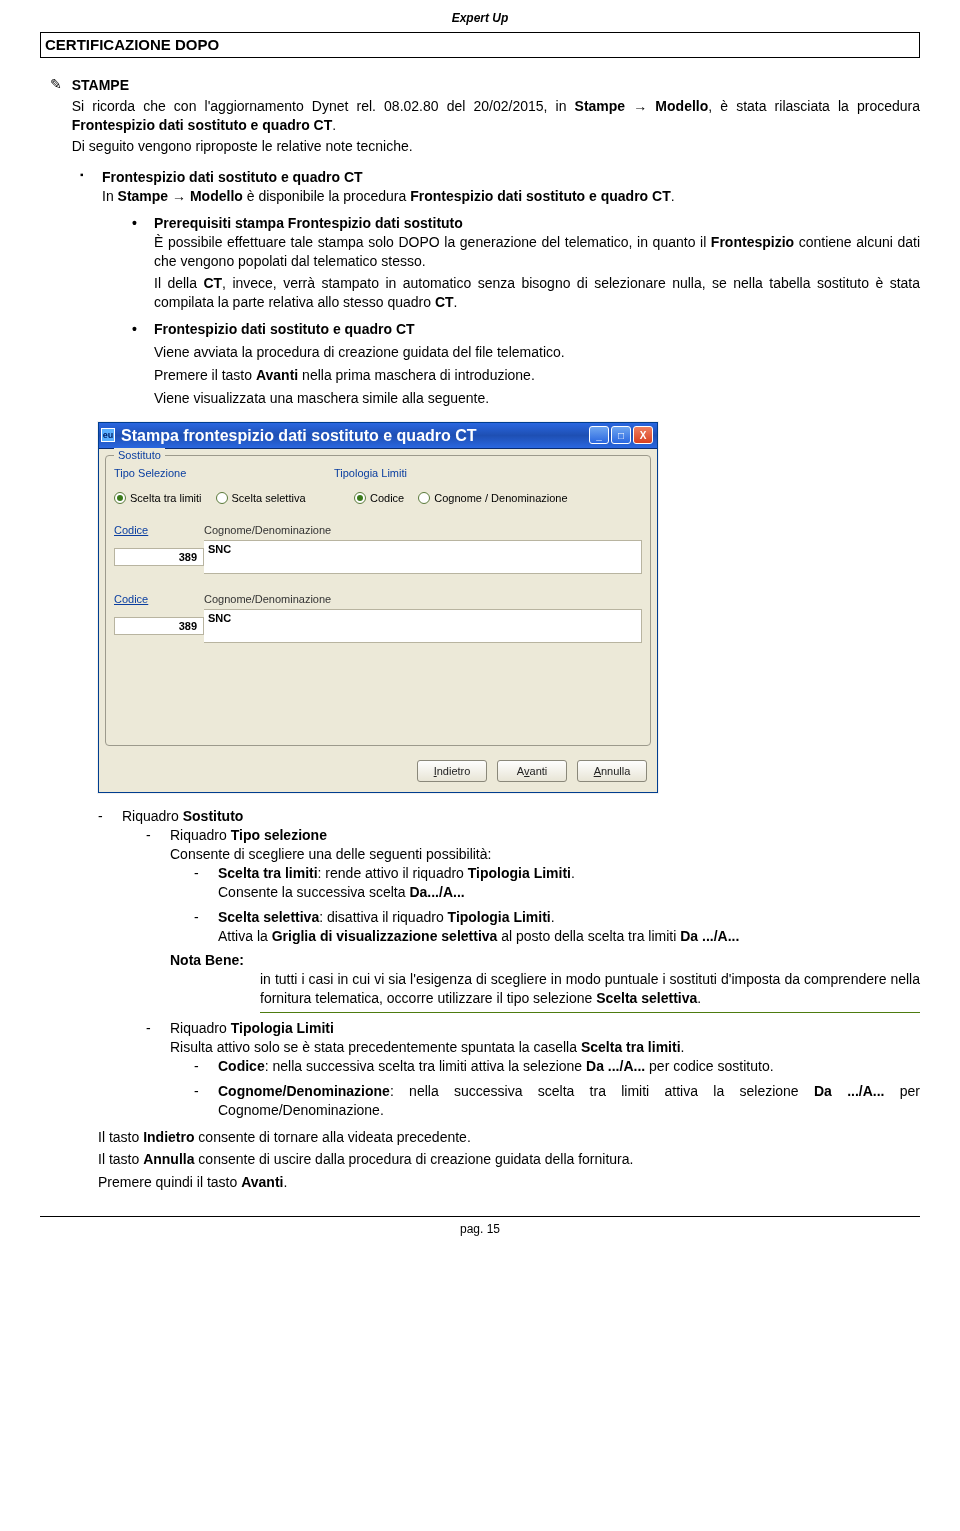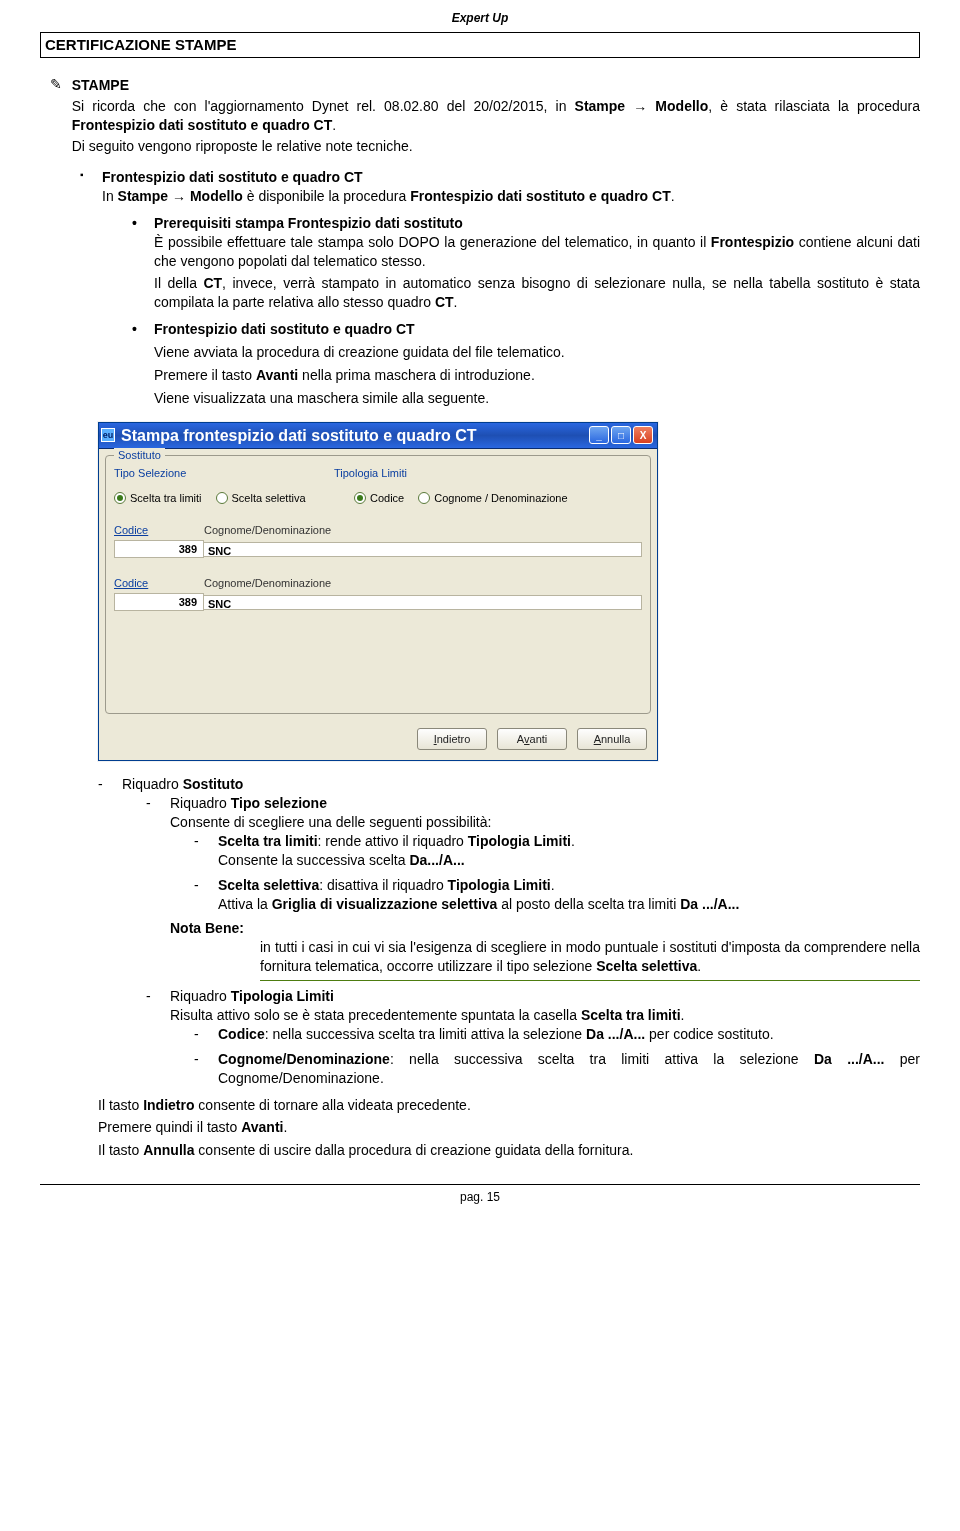--- a/index.html
+++ b/index.html
@@ -52,21 +52,21 @@
   .radios .col2 { display: flex; gap: 14px; align-items: center; }
   .radio { display: inline-flex; align-items: center; gap: 4px; }
   .radio-circle { width: 12px; height: 12px; border: 1px solid #5a7a3a; border-radius: 50%; background: #fff; display: flex; align-items: center; justify-content: center; }
   .radio-circle.checked::after { content: ""; width: 6px; height: 6px; border-radius: 50%; background: #3a7a1a; }
   .data-block { margin-top: 18px; }
   .data-headers { display: flex; font-size: 11px; margin-bottom: 2px; }
   .data-headers .h1 { width: 90px; color: #0a3ea0; text-decoration: underline; }
   .data-headers .h2 { color: #333; }
   .data-row { display: flex; align-items: center; }
   .data-row .cell1 { width: 90px; text-align: right; padding-right: 6px; font-weight: bold; background: #fff; border: 1px solid #b8b4a0; height: 18px; line-height: 16px; font-size: 11px; }
-  .data-row .cell2 { flex: 1; background: #fff; border: 1px solid #b8b4a0; border-left: none; height: 15px; line-height: 16px; padding-left: 4px; font-weight: bold; font-size: 11px; }
+  .data-row .cell2 { flex: 1; background: #fff; border: 1px solid #b8b4a0; border-left: none; height: 34px; line-height: 16px; padding-left: 4px; font-weight: bold; font-size: 11px; }
   .dlg-footer { display: flex; justify-content: flex-end; gap: 10px; padding: 8px 10px 10px 10px; }
   .btn { min-width: 70px; height: 22px; border: 1px solid #8a887a; border-radius: 3px; background: linear-gradient(to bottom, #fefefe, #e8e5d6); font-size: 11px; color: #222; display: flex; align-items: center; justify-content: center; }
   .btn .u { text-decoration: underline; }
 
   
   .dash-list { margin-left: 58px; margin-top: 8px; }
   .dash-item { position: relative; padding-left: 24px; margin-bottom: 6px; text-align: justify; }
   .dash-item::before { content: "-"; position: absolute; left: 0; top: 0; }
   .dash-sub { margin-left: 24px; }
   .dash-sub .dash-item { padding-left: 24px; }
@@ -79,21 +79,21 @@
   .footer { margin-top: 24px; }
   .footer-rule { border-top: 1px solid #000; margin-bottom: 4px; }
   .footer-text { text-align: center; font-size: 12px; }
 </style>
 </head>
 <body>
 
 <div class="header-title">Expert Up</div>
 
 <div class="top-rule">
-  <span class="section-title">CERTIFICAZIONE STAMPE</span>
+  <span class="section-title">CERTIFICAZIONE DOPO</span>
 </div>
 
 <div class="content">
 
   <div class="hand-bullet">
     <span class="hand-icon">✎</span>
     <div class="hand-text">
       <div class="bold">STAMPE</div>
       <div class="para">
         <span>Si ricorda che con l'aggiornamento Dynet rel. 08.02.80 del 20/02/2015, in </span><span class="bold">Stampe</span><span> → </span><span class="bold">Modello</span><span>, è stata rilasciata la procedura </span><span class="bold">Frontespizio dati sostituto e quadro CT</span><span>.</span>
@@ -265,24 +265,24 @@
         </div>
       </div>
     </div>
   </div>
 
   <div class="plain-list">
     <div class="plain-item">
       <span>Il tasto </span><span class="bold">Indietro</span><span> consente di tornare alla videata precedente.</span>
     </div>
     <div class="plain-item">
+      <span>Il tasto </span><span class="bold">Annulla</span><span> consente di uscire dalla procedura di creazione guidata della fornitura.</span>
+    </div>
+    <div class="plain-item">
       <span>Premere quindi il tasto </span><span class="bold">Avanti</span><span>.</span>
-    </div>
-    <div class="plain-item">
-      <span>Il tasto </span><span class="bold">Annulla</span><span> consente di uscire dalla procedura di creazione guidata della fornitura.</span>
     </div>
   </div>
 
 </div>
 
 <div class="footer">
   <div class="footer-rule"></div>
   <div class="footer-text">pag. 15</div>
 </div>
 

